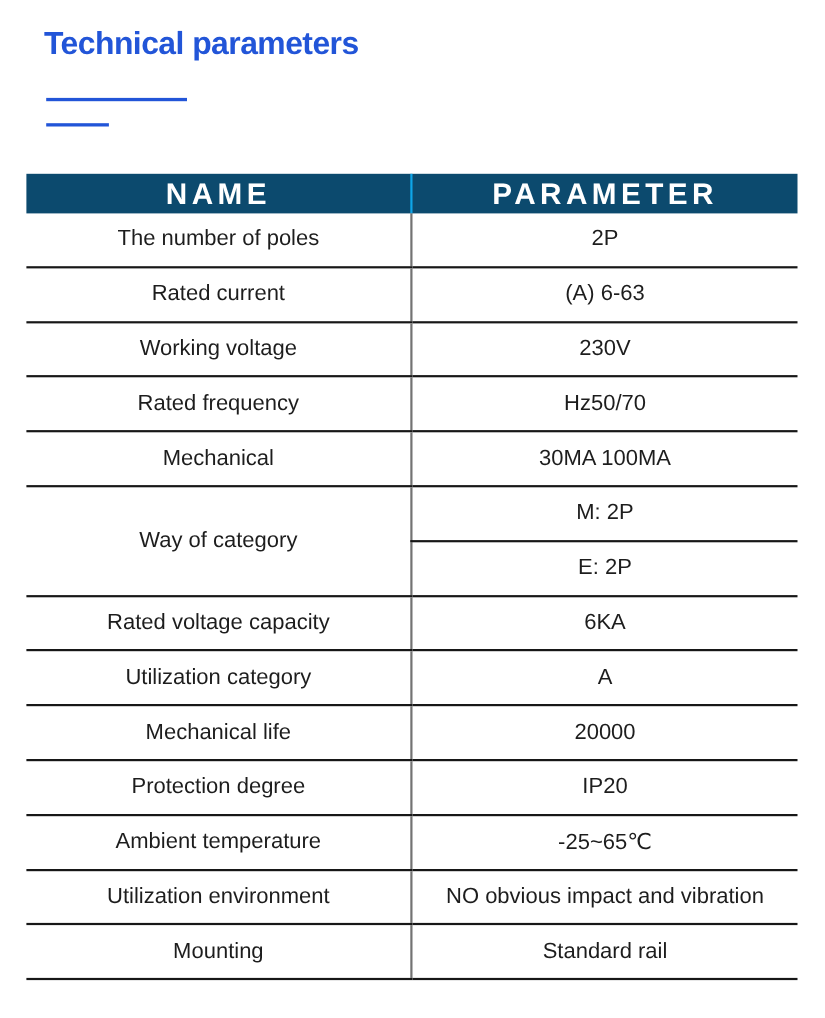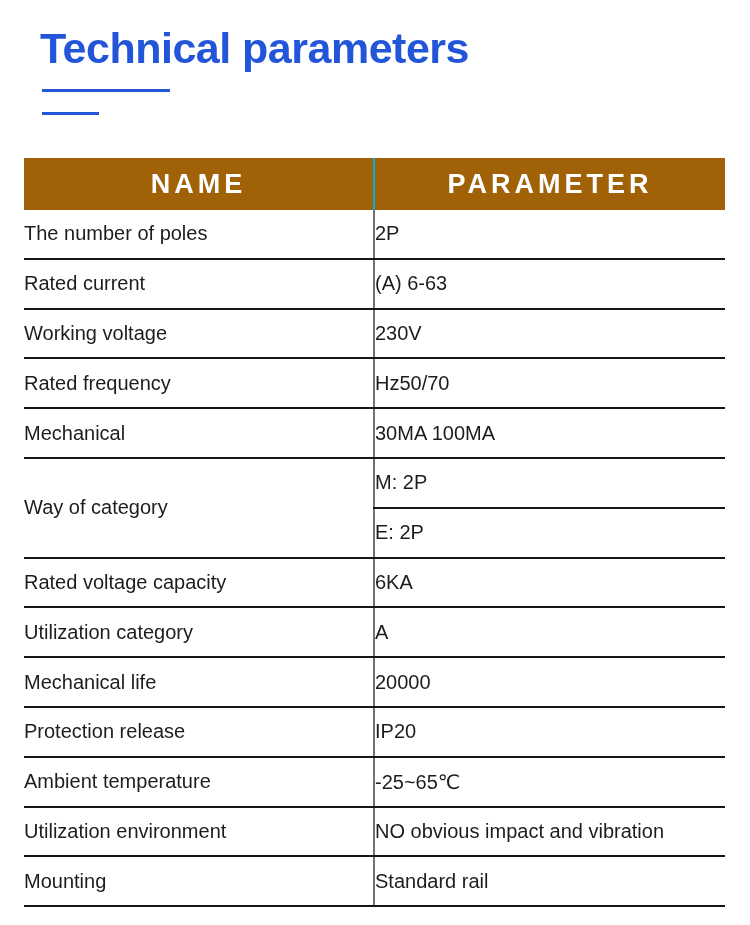--- a/index.html
+++ b/index.html
@@ -9,21 +9,21 @@
     height: 925px;
     background: #ffffff;
     overflow: hidden;
     font-family: "Liberation Sans", "DejaVu Sans", sans-serif;
   }
   .page-title {
     position: absolute;
     left: 40px;
     top: 24px;
     margin: 0;
-    font-size: 43px;
+    font-size: 29px;
     font-weight: 700;
     letter-spacing: -0.5px;
     color: #2255d8;
     line-height: 1.15;
     white-space: nowrap;
   }
   .title-underline-1 {
     position: absolute;
     left: 42px;
     top: 89px;
@@ -46,39 +46,39 @@
     width: 701px;
   }
   table.params {
     border-collapse: collapse;
     table-layout: fixed;
     width: 100%;
   }
   table.params col.c-name  { width: 350px; }
   table.params col.c-param { width: 351px; }
   table.params thead th {
-    height: 52px;
-    background: #a16207;
+    height: 36px;
+    background: #0c4a6e;
     color: #ffffff;
     font-size: 27px;
     font-weight: 700;
     letter-spacing: 4px;
     text-align: center;
     vertical-align: middle;
     padding: 0;
   }
   table.params thead th.param-col {
     border-left: 2px solid #0ea5e9;
   }
   table.params tbody td {
     height: 47.8px;
     border-bottom: 2px solid #171717;
     font-size: 20px;
     color: #1d1d1d;
-    text-align: left;
+    text-align: center;
     vertical-align: middle;
     padding: 0;
     white-space: nowrap;
   }
   table.params tbody td.param-col {
     border-left: 2px solid #737373;
   }
 </style>
 </head>
 <body>
@@ -135,21 +135,21 @@
         </tr>
         <tr>
           <td class="name-col">Utilization category</td>
           <td class="param-col">A</td>
         </tr>
         <tr>
           <td class="name-col">Mechanical life</td>
           <td class="param-col">20000</td>
         </tr>
         <tr>
-          <td class="name-col">Protection release</td>
+          <td class="name-col">Protection degree</td>
           <td class="param-col">IP20</td>
         </tr>
         <tr>
           <td class="name-col">Ambient temperature</td>
           <td class="param-col">-25~65℃</td>
         </tr>
         <tr>
           <td class="name-col">Utilization environment</td>
           <td class="param-col">NO obvious impact and vibration</td>
         </tr>

